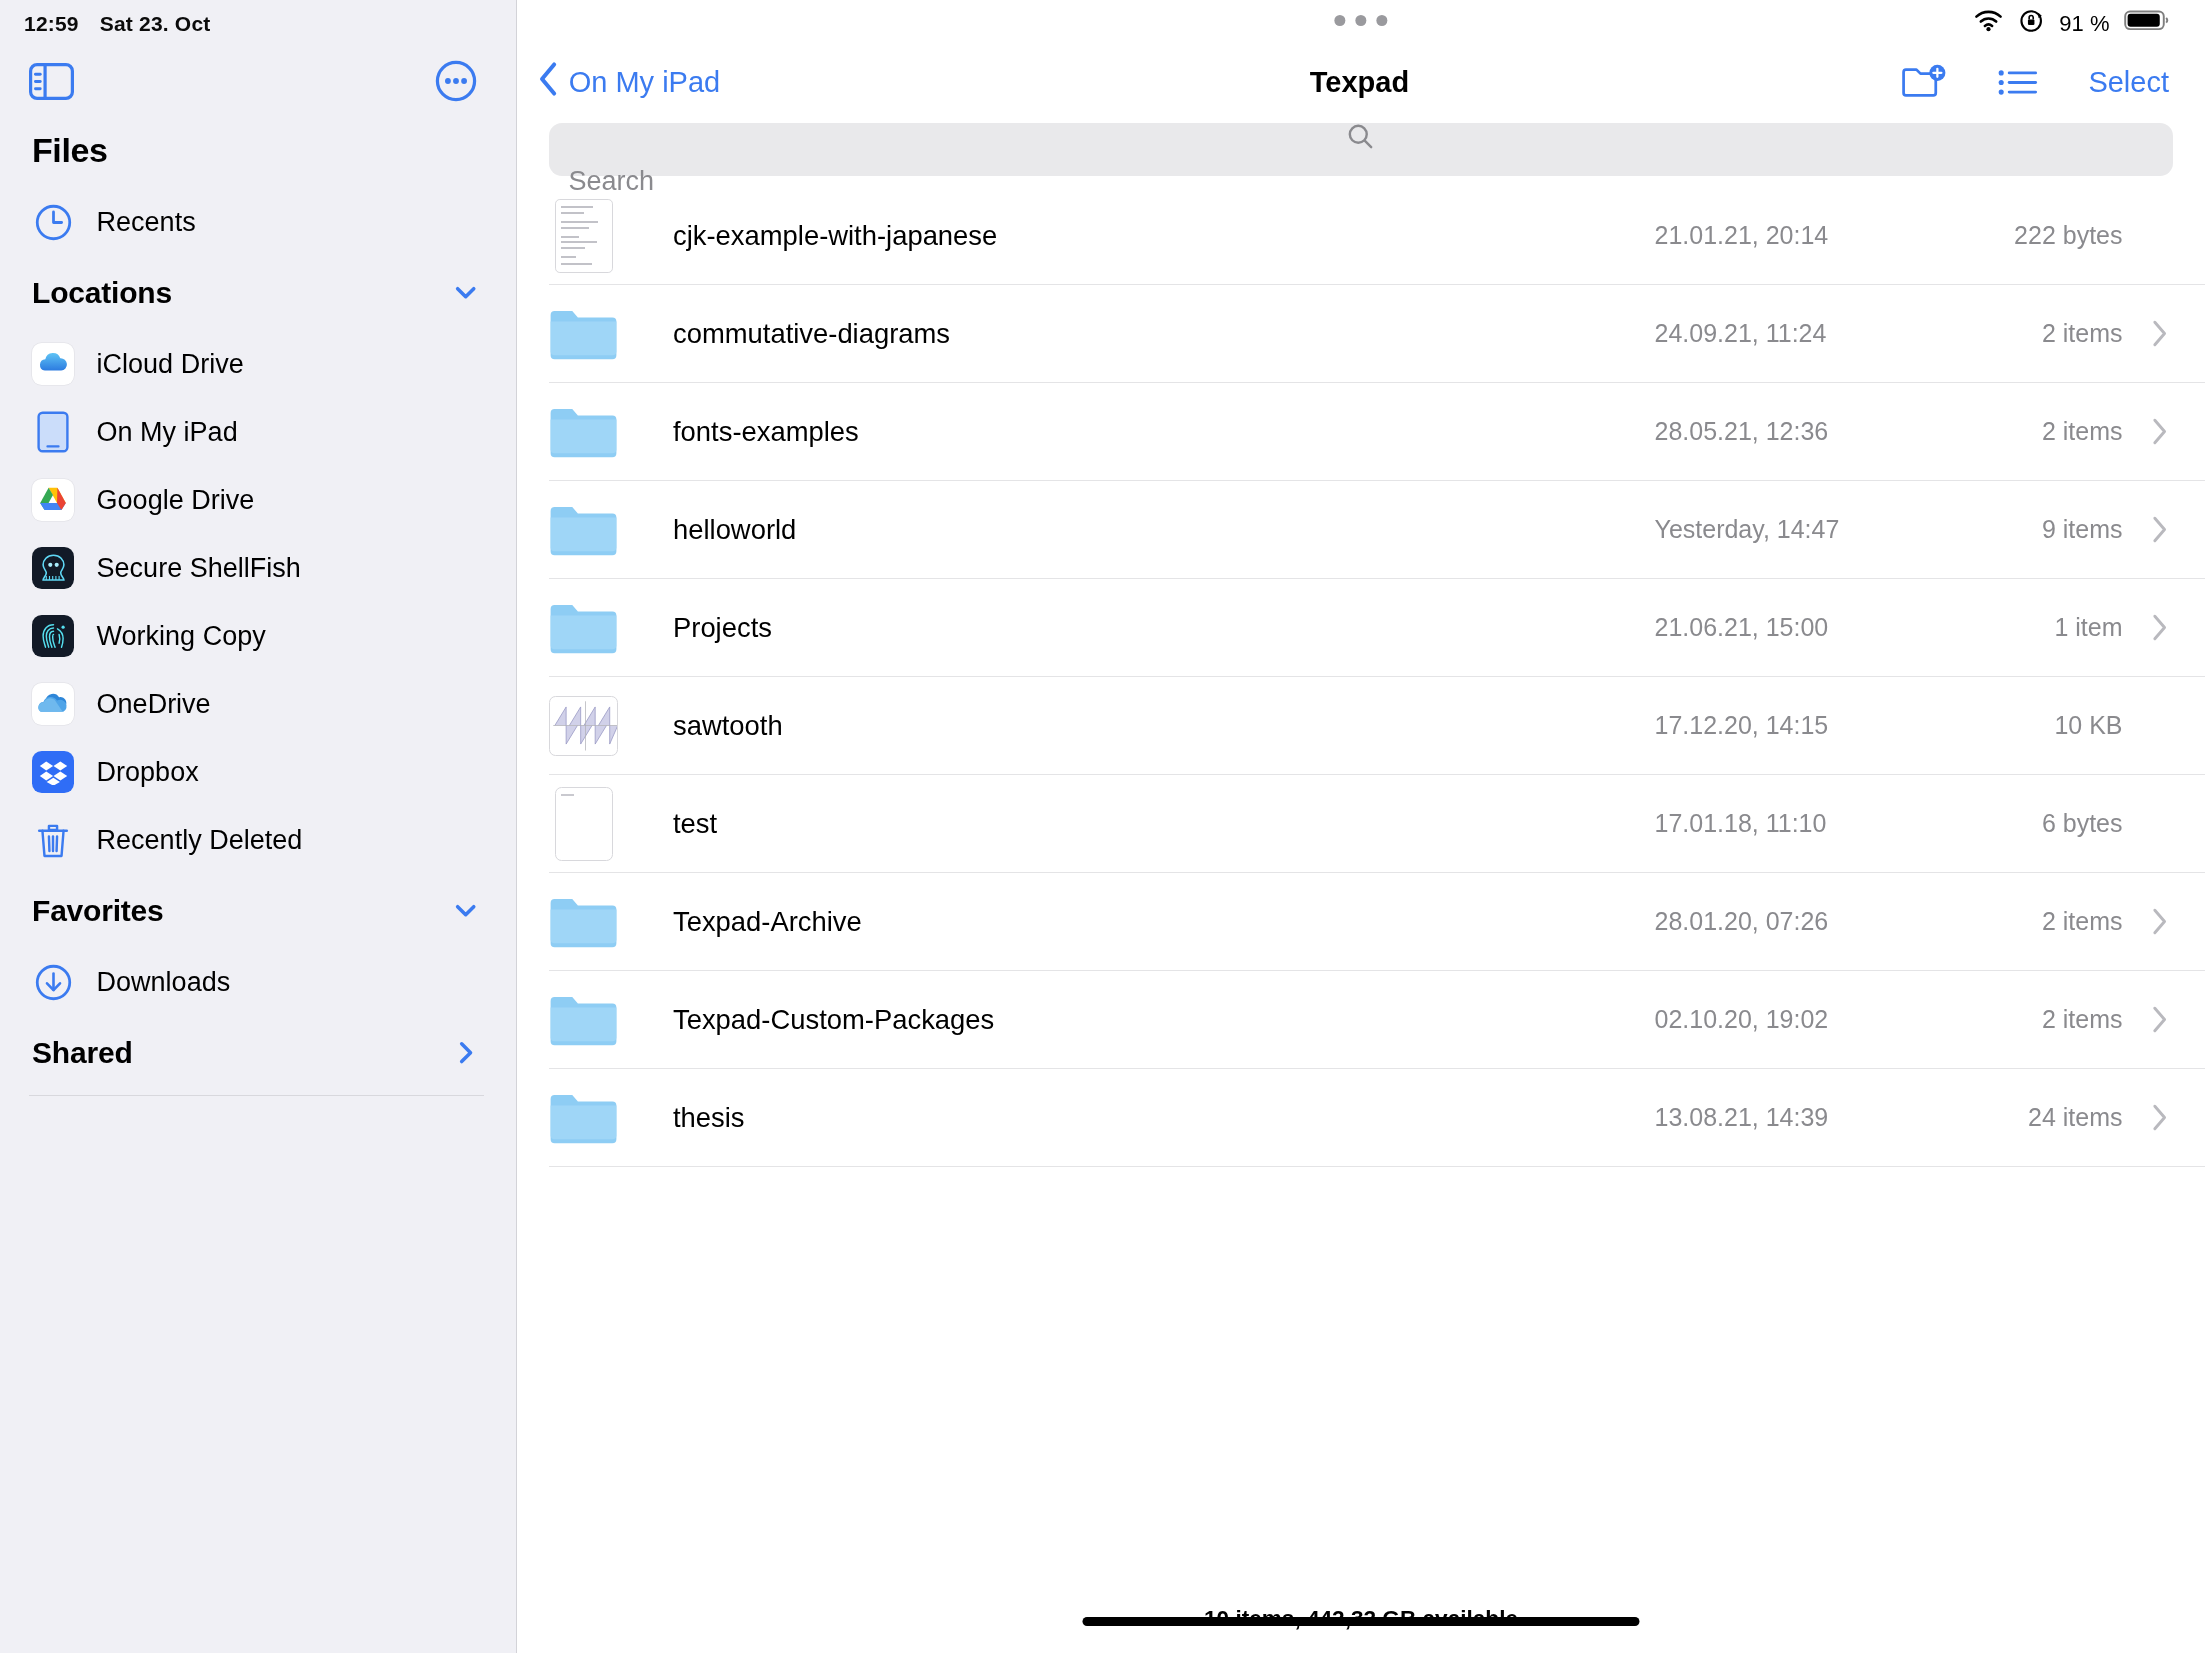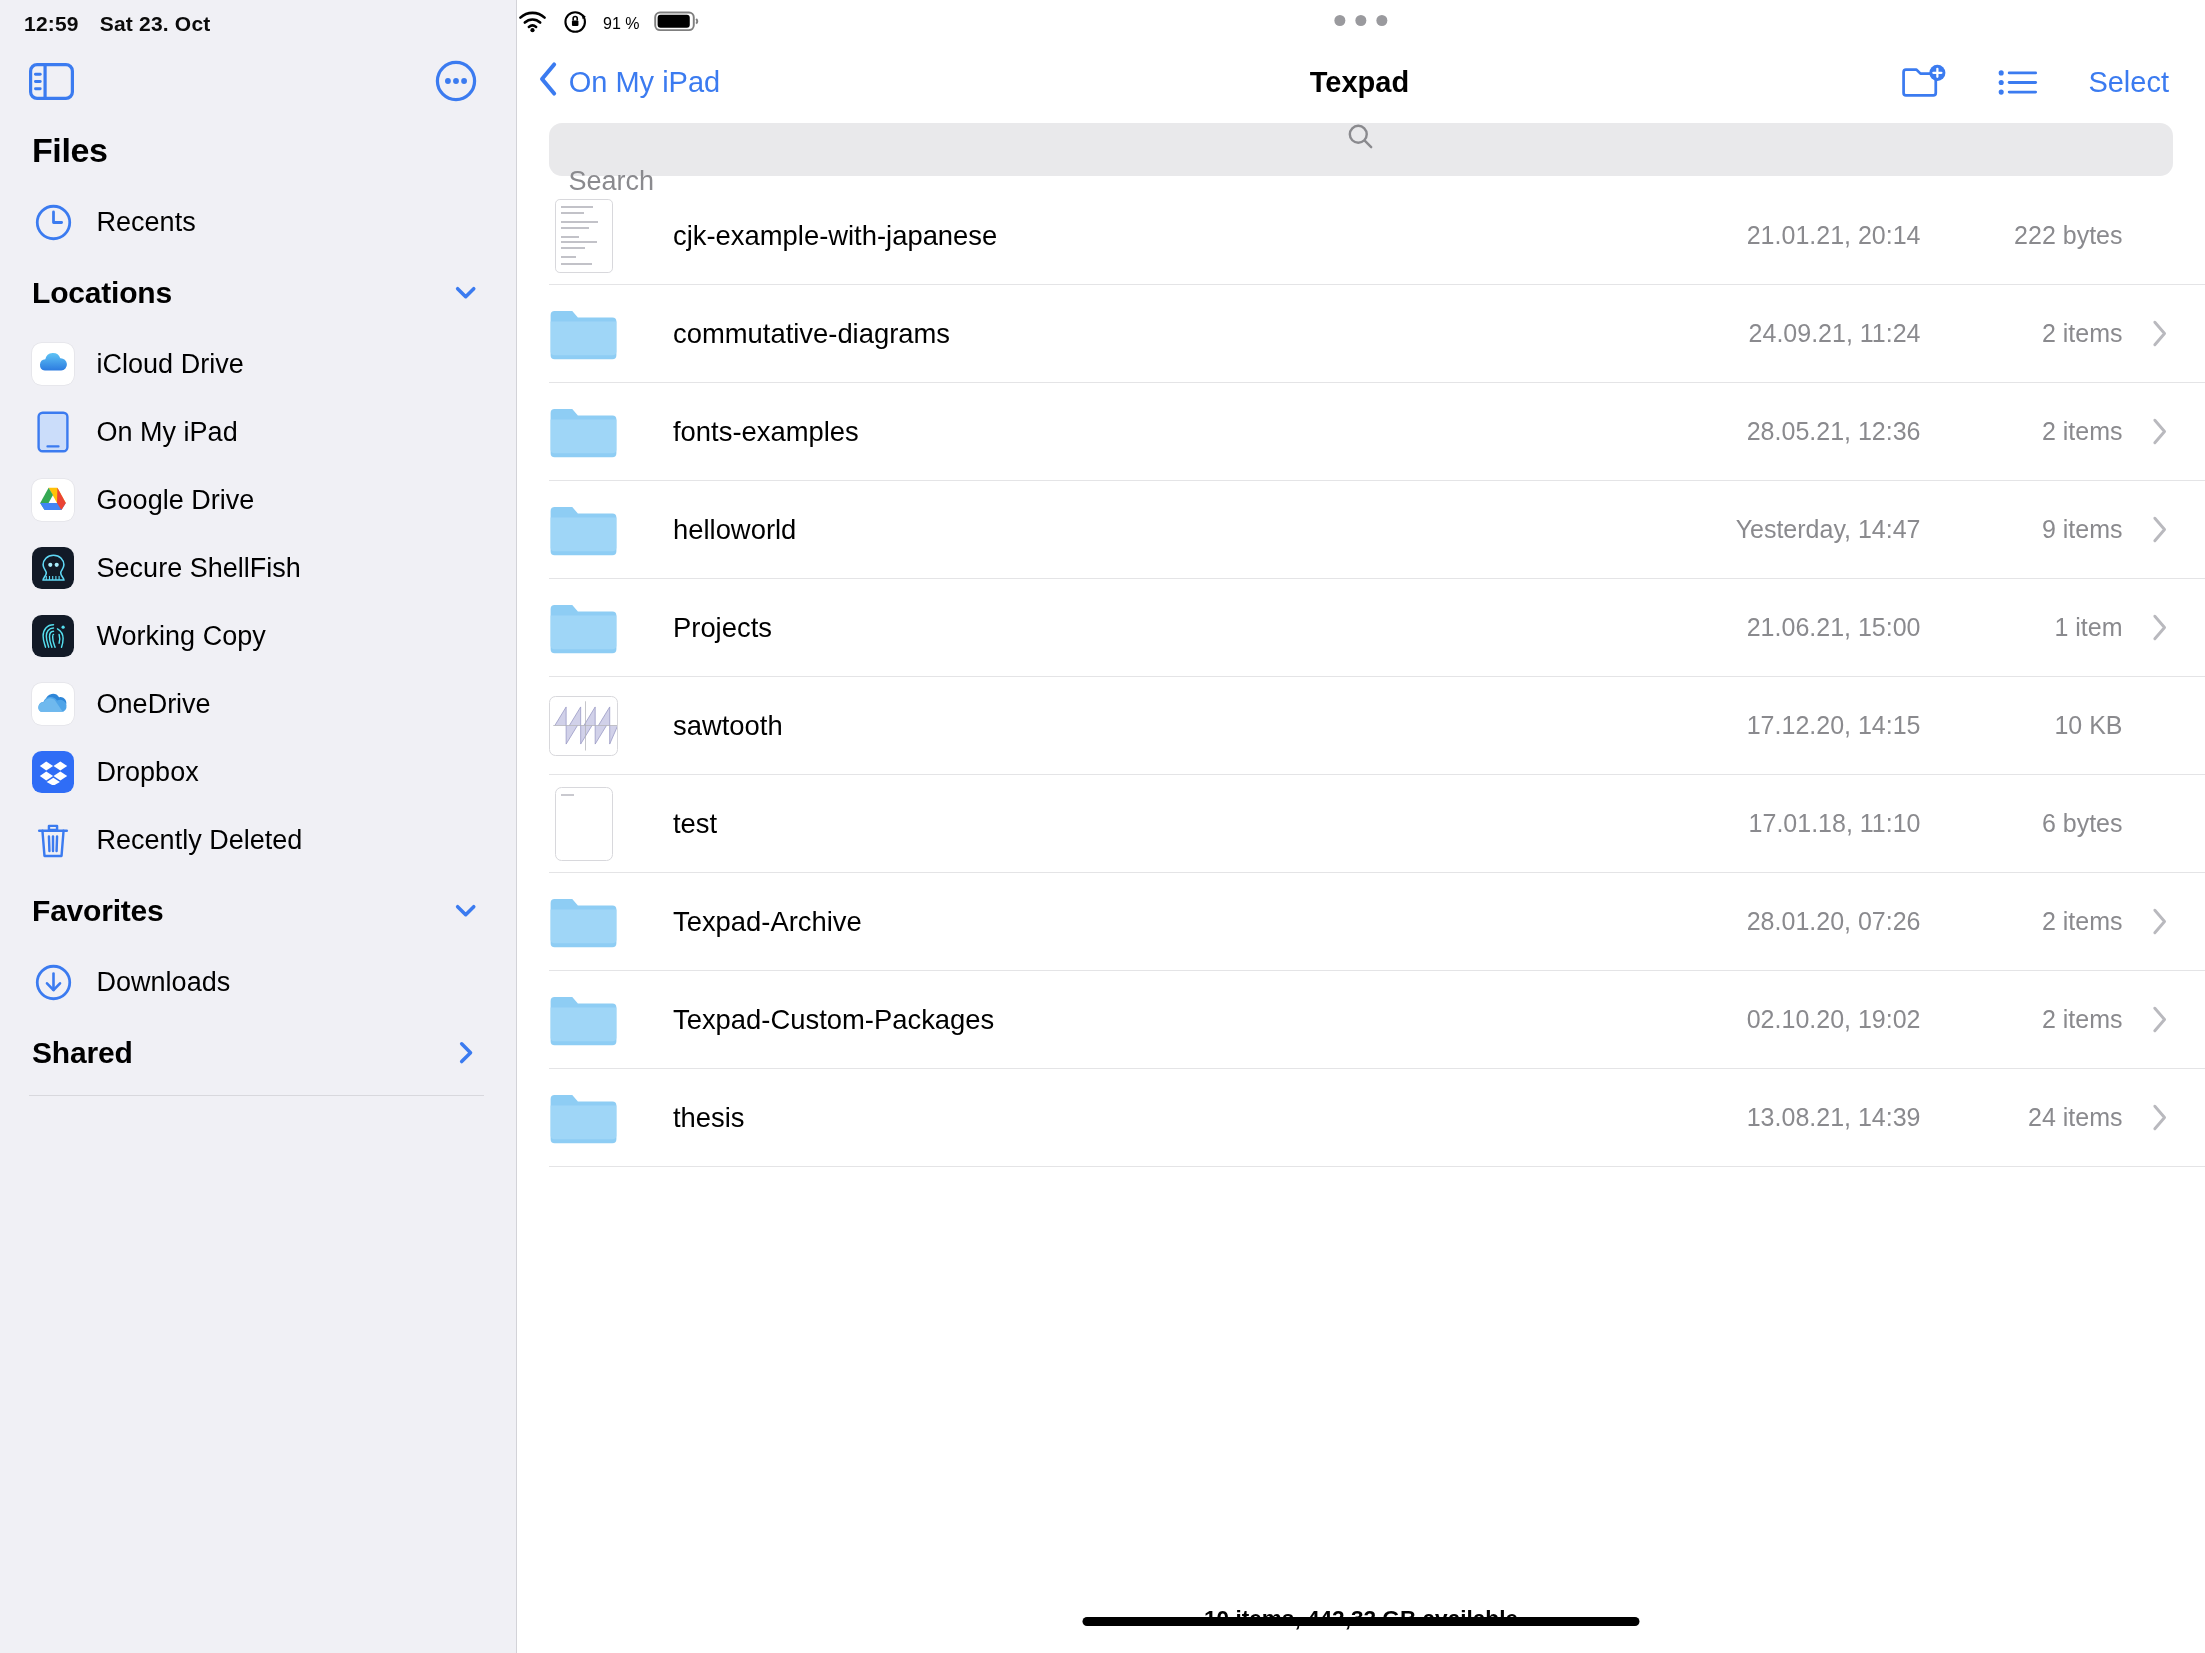--- a/index.html
+++ b/index.html
@@ -64,23 +64,23 @@
   .tile-white { background:#fff; box-shadow:0 0 0 0.8px rgba(0,0,0,0.05); }
   .tile-dark  { background:#121A27; }
   .tile-dropbox { background:#2F6DF6; }
 
   
   .main { flex:1; height:1653px; background:#fff; position:relative; display:flex; flex-direction:column; }
   .drag-dots { position:absolute; top:14.5px; left:50%; transform:translateX(-50%);
                display:flex; gap:9.7px; }
   .drag-dots i { width:11.3px; height:11.3px; border-radius:50%; background:#9a9a9e; display:block; }
   .statusbar-right {
-    height:47px; display:flex; align-items:center; 
+    height:47px; display:flex; align-items:center; justify-content:flex-end;
     padding-right:36px; gap:14.5px;
-    font-size:16px; font-weight:500; color:#000;
+    font-size:22px; font-weight:500; color:#000;
   }
   .navbar {
     height:71px; display:flex; align-items:center;
     padding:0 36px 0 21px; position:relative;
   }
   .back-btn { display:flex; align-items:center; color:#3B7BF0; font-size:29px; cursor:pointer; }
   .back-btn .bchev { margin-right:9.7px; display:block; }
   .nav-title {
     position:absolute; left:0; right:3px; text-align:center;
     font-size:29px; font-weight:600; color:#000; pointer-events:none;
@@ -106,21 +106,21 @@
     display:flex; align-items:center;
     height:98px; margin-left:32px; padding-right:36px;
     border-bottom:1.6px solid #E4E4E6;
     position:relative;
   }
   .row .thumb {
     width:69px; height:69px; flex:0 0 69px; margin-right:55px;
     display:flex; align-items:center; justify-content:center;
   }
   .row .name { font-size:27.4px; color:#000; flex:1; }
-  .row .date { font-size:25px; color:#8A8A8E; width:266px; text-align:right; }
+  .row .date { font-size:25px; color:#8A8A8E; width:266px; }
   .row .size { font-size:25px; color:#8A8A8E; width:202px; text-align:right; }
   .row .rchev { width:32px; display:flex; justify-content:flex-end; align-items:center; margin-left:14.5px; }
   .row .rchev.empty { visibility:hidden; }
 
   .footer {
     text-align:center; font-size:22.6px; font-weight:600; color:#000;
     padding-bottom:21px;
   }
   .home-indicator {
     width:557px; height:9px; border-radius:4.8px; background:#000;

